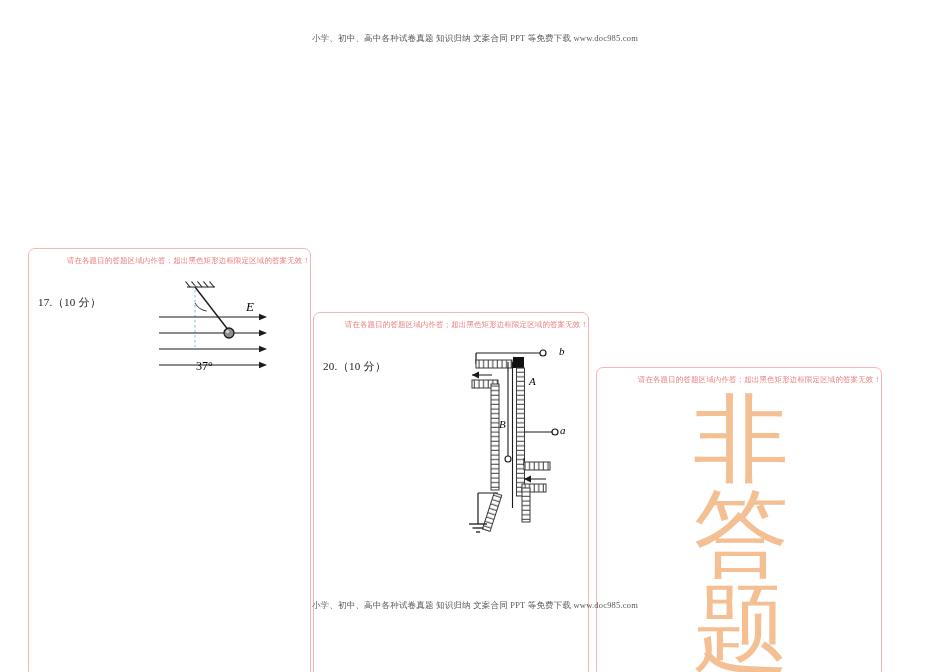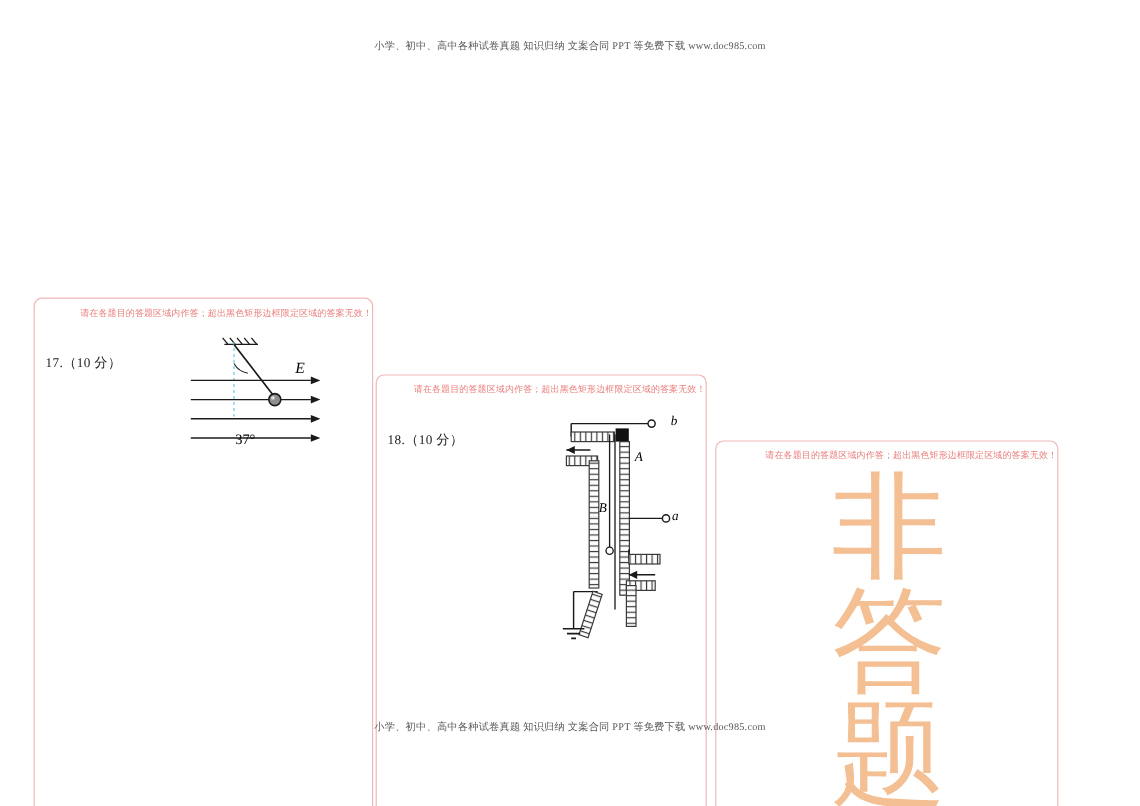--- a/index.html
+++ b/index.html
@@ -140,21 +140,21 @@
     <div style="position:absolute;left:39px;top:36px;font-size:12px;font-style:normal;font-family:'Liberation Serif',serif;margin-top:44px;">37°</div>
 
     <div style="position:absolute;left:89px;top:20px;font-size:13px;font-style:italic;font-family:'Liberation Serif',serif;">E</div>
   </div>
 </div>
 
 <div class="panel" id="panel-2">
 
   <div class="panel-warning">请在各题目的答题区域内作答；超出黑色矩形边框限定区域的答案无效！</div>
 
-  <div class="q-label">18.（10 分）</div>
+  <div class="q-label">20.（10 分）</div>
 
   <div class="figure" id="figure-18">
     <svg width="120" height="200" viewBox="0 0 120 200" xmlns="http://www.w3.org/2000/svg">
       <defs>
 
         <pattern id="coilV" x="0" y="0" width="6" height="4.6" patternUnits="userSpaceOnUse">
           <rect x="0" y="0" width="6" height="4.6" fill="#ffffff"></rect>
           <line x1="0" y1="1.2" x2="6" y2="1.2" stroke="#3a3a3a" stroke-width="1"></line>
         </pattern>
         <pattern id="coilH" x="0" y="0" width="4.6" height="6" patternUnits="userSpaceOnUse">

